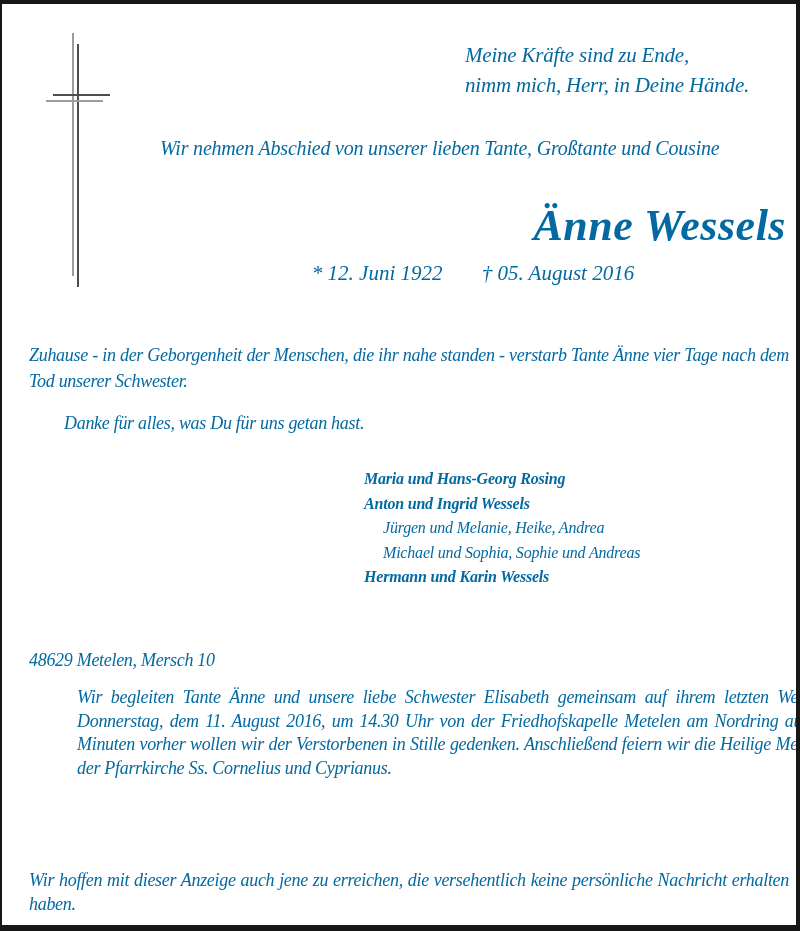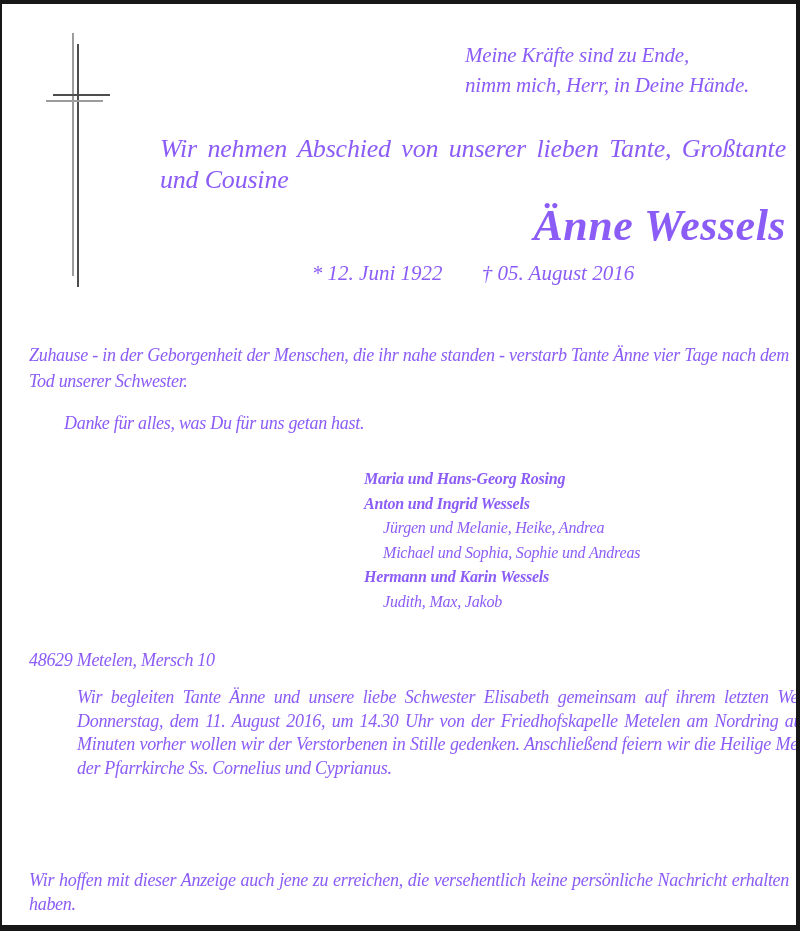--- a/index.html
+++ b/index.html
@@ -13,41 +13,41 @@
     height: 931px;
     box-sizing: border-box;
     background: #ffffff;
     border-top: 4px solid #171717;
     border-bottom: 6px solid #171717;
     border-left: 2px solid #171717;
     border-right: 4px solid #171717;
     overflow: hidden;
     font-family: "Liberation Serif", "DejaVu Serif", serif;
     font-style: italic;
-    color: #8b5cf6;
+    color: #0369a1;
   }
   .abs { position: absolute; }
 
   
   .cross-line { position: absolute; }
   .cv1 { left: 70px; top: 29px;  width: 2px;  height: 243px; background: #9c9c9c; }
   .cv2 { left: 75px; top: 40px;  width: 2px;  height: 243px; background: #4d4d4d; }
   .ch1 { left: 51px; top: 90px;  width: 57px; height: 2px;   background: #4d4d4d; }
   .ch2 { left: 44px; top: 96px;  width: 57px; height: 2px;   background: #9c9c9c; }
 
   .verse {
     left: 463px; top: 36px;
     font-size: 21px;
     line-height: 30px;
     letter-spacing: -0.2px;
     white-space: nowrap;
   }
   .intro {
     left: 158px; top: 129px; width: 626px;
-    font-size: 26px;
+    font-size: 20px;
     line-height: 31px;
     text-align: justify;
     letter-spacing: -0.2px;
   }
   .deceased-name {
     left: 158px; top: 196px; width: 626px;
     text-align: right;
     font-size: 44px;
     font-weight: bold;
     letter-spacing: 0.5px;
@@ -114,21 +114,20 @@
   <div class="abs para obituary">Zuhause - in der Geborgenheit der Menschen, die ihr nahe standen - verstarb Tante Änne vier Tage nach dem Tod unserer Schwester.</div>
 
   <div class="abs para thanks-d">Danke für alles, was Du für uns getan hast.</div>
 
   <div class="abs mourners">
     <span class="mourner-line bold">Maria und Hans-Georg Rosing</span>
     <span class="mourner-line bold">Anton und Ingrid Wessels</span>
     <span class="mourner-line indent">Jürgen und Melanie, Heike, Andrea</span>
     <span class="mourner-line indent">Michael und Sophia, Sophie und Andreas</span>
     <span class="mourner-line bold">Hermann und Karin Wessels</span>
-    <span class="mourner-line indent">Judith, Max, Jakob</span>
   </div>
 
   <div class="abs para address">48629 Metelen, Mersch 10</div>
 
   <div class="abs para funeral">Wir begleiten Tante Änne und unsere liebe Schwester Elisabeth gemeinsam auf ihrem letzten Weg am Donnerstag, dem 11. August 2016, um 14.30 Uhr von der Friedhofskapelle Metelen am Nordring aus. 15 Minuten vorher wollen wir der Verstorbenen in Stille gedenken. Anschließend feiern wir die Heilige Messe in der Pfarrkirche Ss. Cornelius und Cyprianus.</div>
 
 
   <div class="abs para closing">Wir hoffen mit dieser Anzeige auch jene zu erreichen, die versehentlich keine persönliche Nachricht erhalten haben.</div>
 
 </div>

